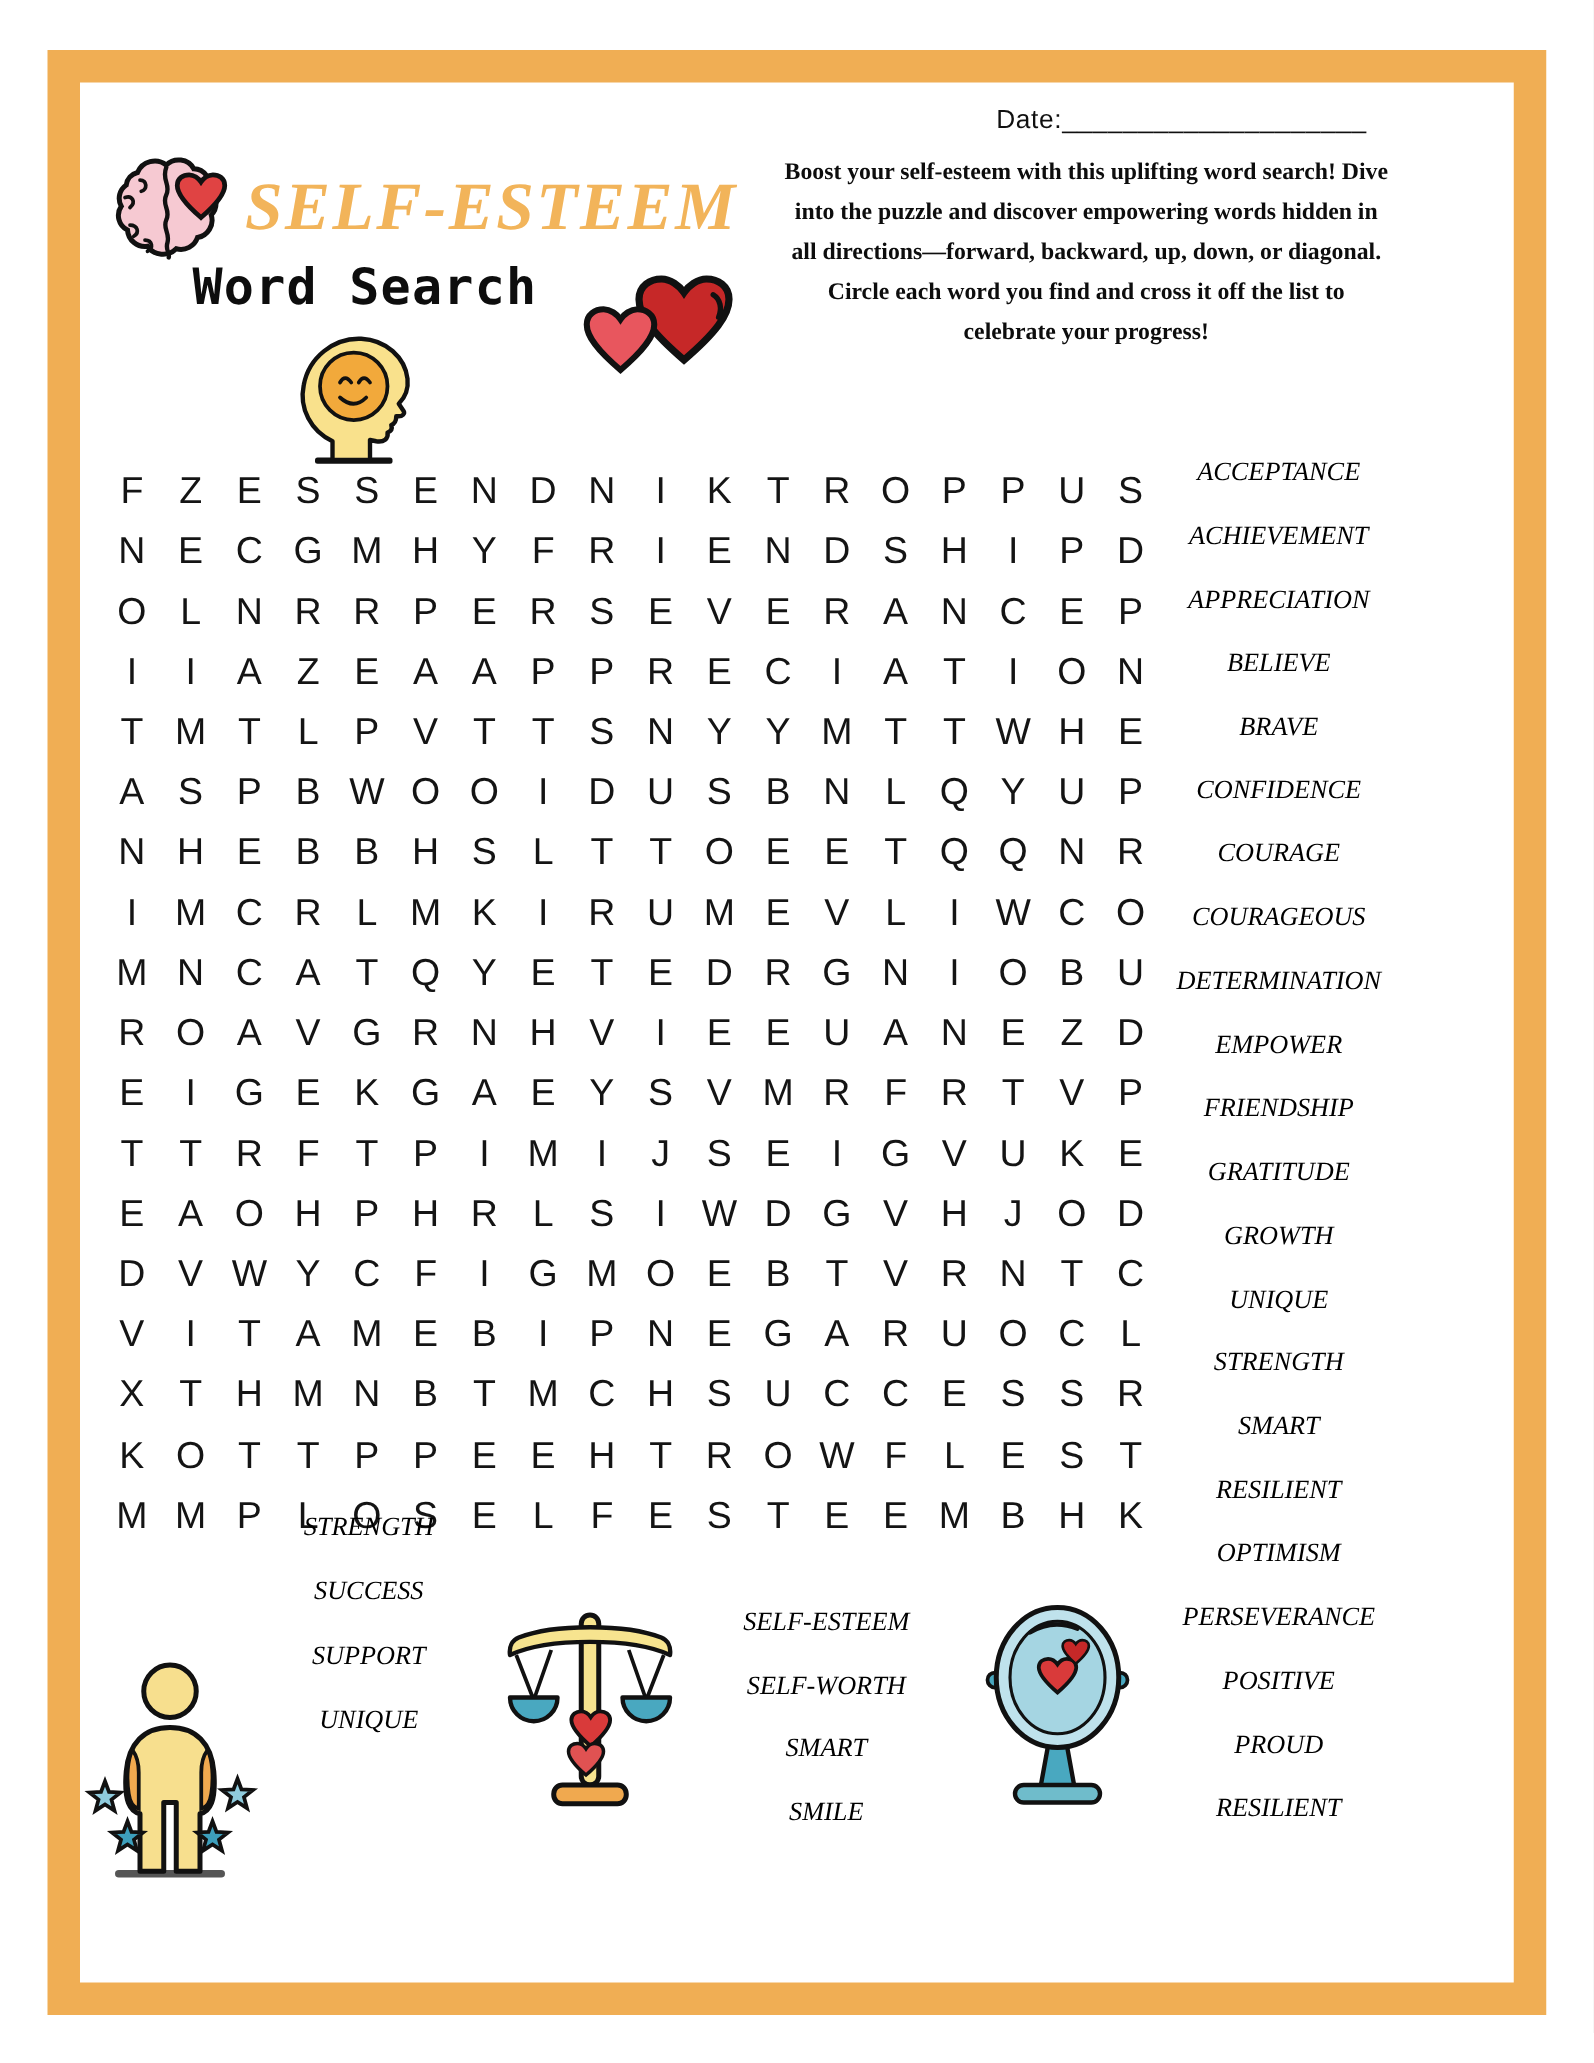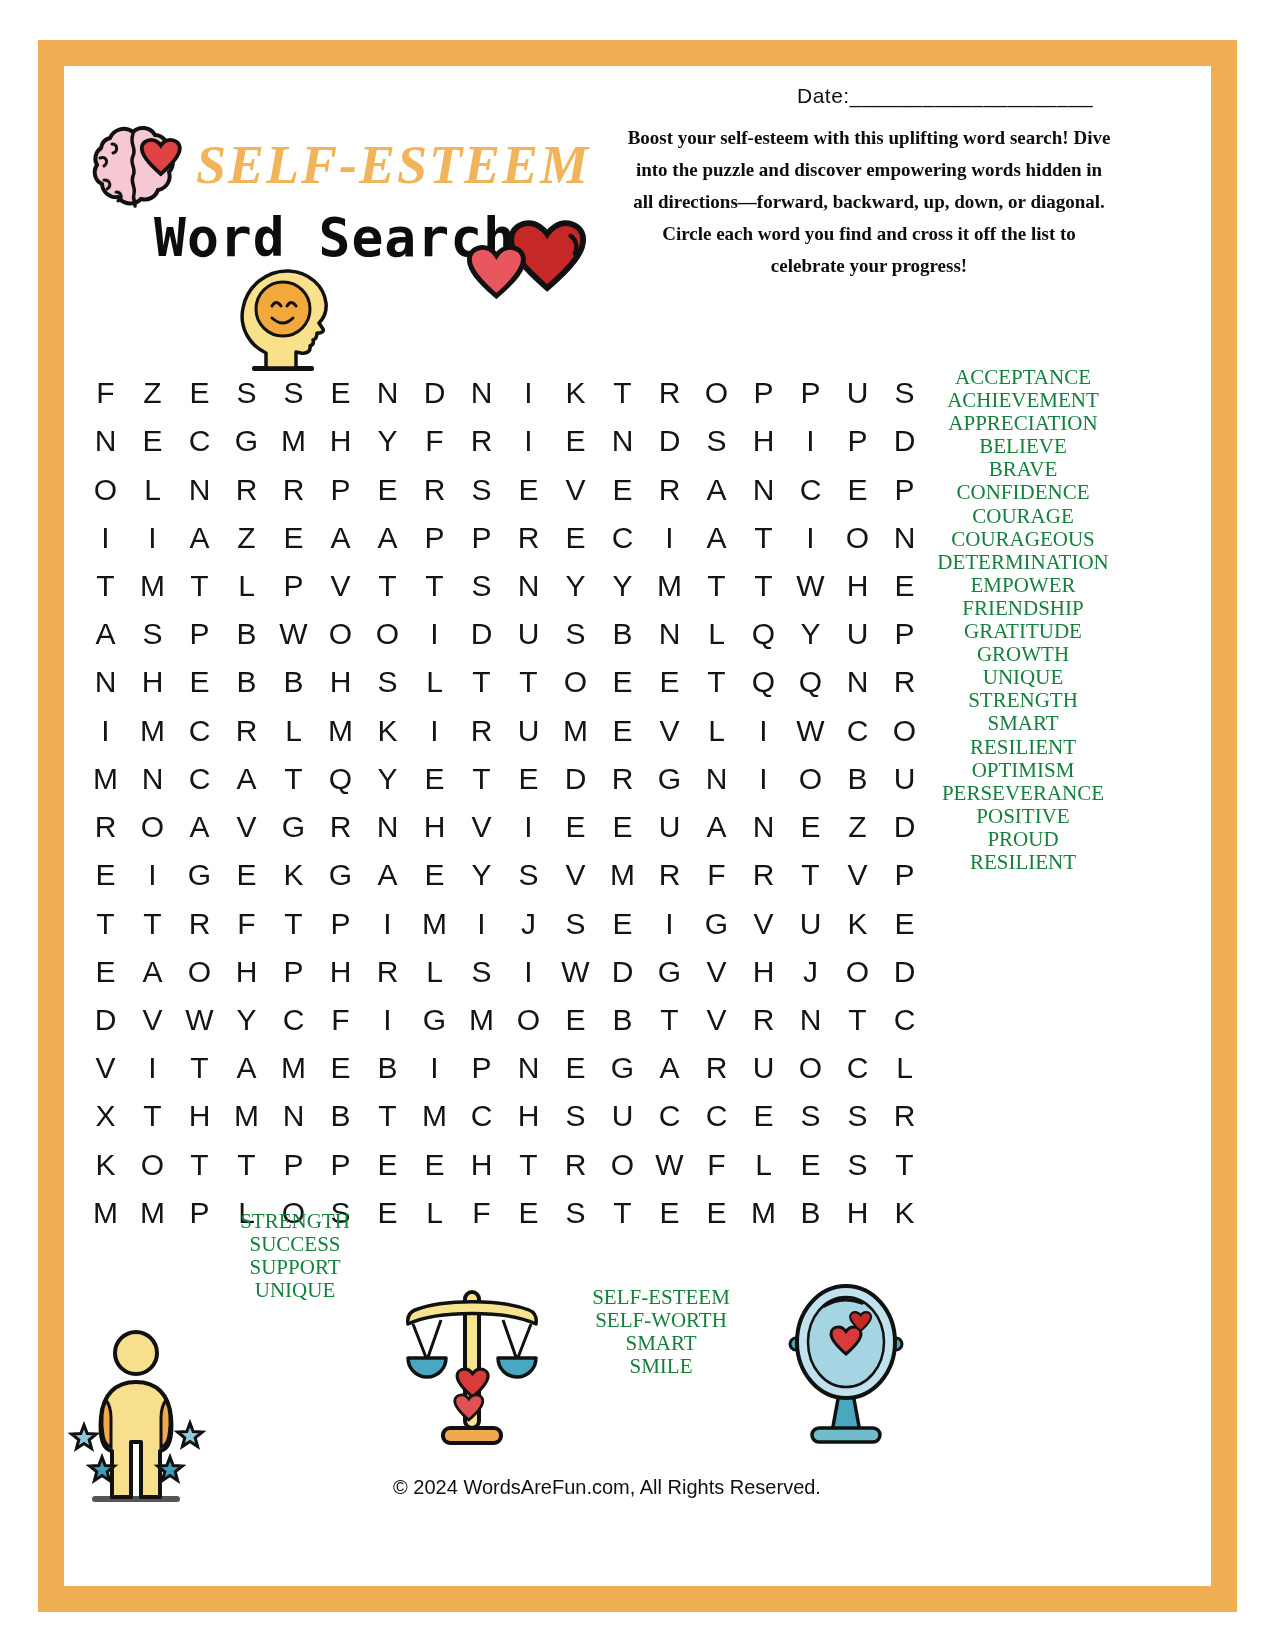--- a/index.html
+++ b/index.html
@@ -4,29 +4,29 @@
 <style>
   html,body{margin:0;padding:0;background:#e9e9e9;}
   .page{position:relative;width:1275px;height:1650px;background:#ffffff;margin:0 auto;
         font-family:"Liberation Sans",sans-serif;color:#161616;overflow:hidden;}
   .frame{position:absolute;left:38px;top:40px;width:1199px;height:1572px;
          border:26px solid #F0AE54;box-sizing:border-box;}
   .abs{position:absolute;}
   .header-line{font-size:21px;color:#101010;letter-spacing:0.5px;}
   .title-script{font-family:"Liberation Serif",serif;font-style:italic;font-weight:700;
                 font-size:54px;color:#F2B45A;letter-spacing:2px;white-space:nowrap;}
-  .title-sub{font-family:"DejaVu Sans Mono",monospace;font-weight:700;font-size:53px;
+  .title-sub{font-family:"DejaVu Sans Mono",monospace;font-weight:700;font-size:40px;
              color:#0d0d0d;letter-spacing:1px;white-space:nowrap;}
   .intro{font-family:"Liberation Serif",serif;font-weight:700;font-size:19px;
          line-height:32px;text-align:center;color:#0d0d0d;}
   .grid{display:grid;grid-template-columns:repeat(18,1fr);grid-template-rows:repeat(18,1fr);}
   .cell{display:flex;align-items:center;justify-content:center;
         font-family:"Liberation Sans",sans-serif;font-size:30px;color:#141414;}
-  .word-col{display:flex;flex-direction:column;
-            text-align:center;font-family:"Liberation Serif",serif;font-size:21px;color:#15803d;}
+  .word-col{display:flex;flex-direction:column;justify-content:space-between;
+            text-align:center;font-family:"Liberation Serif",serif;font-size:21px;color:#000000;font-style:italic;}
   .word-col .word{line-height:1.1;}
   .footer{font-size:20px;text-align:center;color:#101010;}
   svg{display:block;}
 </style>
 </head>
 <body>
 
 <div class="page">
   <div class="frame"></div>
 
@@ -492,14 +492,13 @@
       <path d="M40 26 Q58 15 78 23" fill="none" stroke="#111" stroke-width="3.5" stroke-linecap="round"></path>
       <g transform="translate(44,44) scale(1.5)">
         <path d="M12 20 C5 14 2 10 2 6.5 C2 3.5 4.5 2 7 2 C9 2 11 3.5 12 5 C13 3.5 15 2 17 2 C19.5 2 22 3.5 22 6.5 C22 10 19 14 12 20 Z" fill="#D93A3A" stroke="#111" stroke-width="2"></path>
       </g>
       <g transform="translate(64,30) scale(1.05)">
         <path d="M12 20 C5 14 2 10 2 6.5 C2 3.5 4.5 2 7 2 C9 2 11 3.5 12 5 C13 3.5 15 2 17 2 C19.5 2 22 3.5 22 6.5 C22 10 19 14 12 20 Z" fill="#C62828" stroke="#111" stroke-width="2"></path>
       </g>
     </svg>
   </div>
 
-  <div class="abs footer" style="left:287px;top:1476px;width:640px;">© 2024 WordsAreFun.com, All Rights Reserved.</div>
 </div>
 
 </body></html>

